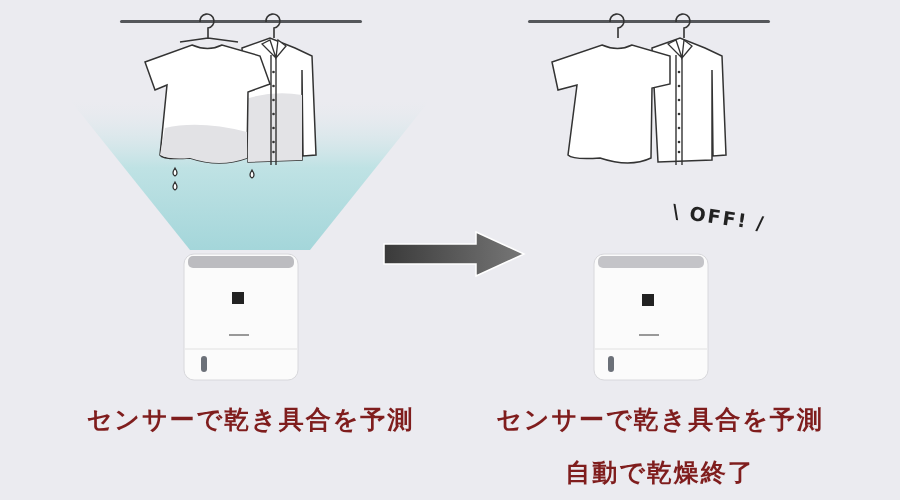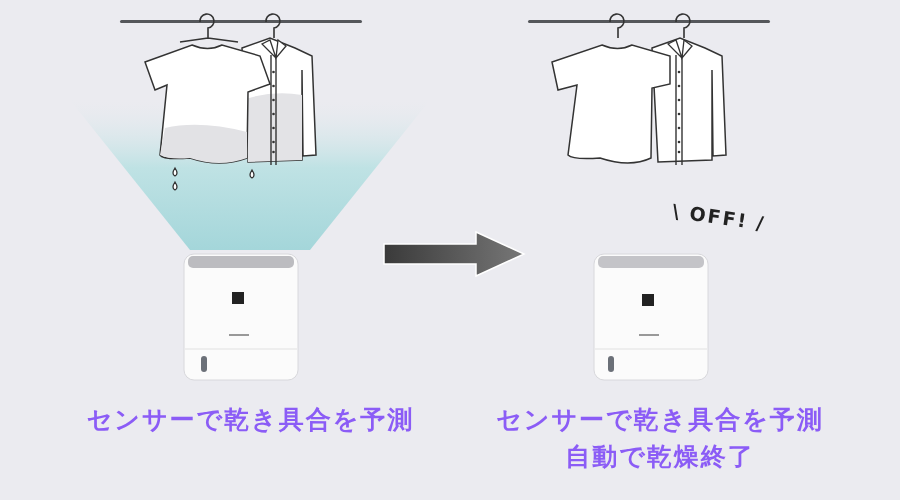--- a/index.html
+++ b/index.html
@@ -1,21 +1,21 @@
 <!DOCTYPE html>
 <html><head>
   <meta charset="utf-8">
   <style>
     html, body { margin:0; padding:0; }
     body { width:900px; height:500px; background:#ebebf0; position:relative; overflow:hidden; font-family:"DejaVu Sans", sans-serif; }
     .abs { position:absolute; }
     .rod { position:absolute; height:3px; background:#55575b; border-radius:2px; }
     .cone { position:absolute; left:60px; top:100px; width:380px; height:160px; }
     .device { position:absolute; width:118px; height:132px; }
-    .caption { position:absolute; color:#8b5cf6; font-weight:bold; font-size:25px; letter-spacing:2px; text-align:center; white-space:nowrap; }
+    .caption { position:absolute; color:#7f1d1d; font-weight:bold; font-size:25px; letter-spacing:2px; text-align:center; white-space:nowrap; }
     .off { position:absolute; left:672px; top:206px; font-size:19px; font-weight:bold; color:#222; transform:rotate(8deg); letter-spacing:2px; white-space:nowrap; }
   </style>
 </head>
 <body>
 
 <div>
 
   <svg class="cone" viewBox="0 0 380 160" width="380" height="160">
     <defs>
       <linearGradient id="beam" x1="0" y1="0" x2="0" y2="1">
@@ -114,14 +114,14 @@
       <rect x="2" y="4" width="114" height="126" rx="10" fill="#fbfbfb" stroke="#d8d8dc"></rect>
       <rect x="6" y="6" width="106" height="12" rx="5" fill="#c4c4c8"></rect>
       <rect x="50" y="44" width="12" height="12" fill="#222"></rect>
       <rect x="3" y="98" width="112" height="2" fill="#eee"></rect>
       <rect x="16" y="106" width="6" height="16" rx="3" fill="#6b7078"></rect>
       <rect x="47" y="84" width="20" height="2" fill="#999"></rect>
     </svg>
   </div>
 
   <div class="caption" style="left:460px;top:403px;width:400px;">センサーで乾き具合を予測</div>
-  <div class="caption" style="left:460px;top:440px;width:400px;">自動で乾燥終了</div>
+  <div class="caption" style="left:460px;top:456px;width:400px;">自動で乾燥終了</div>
 </div>
 
 </body></html>

